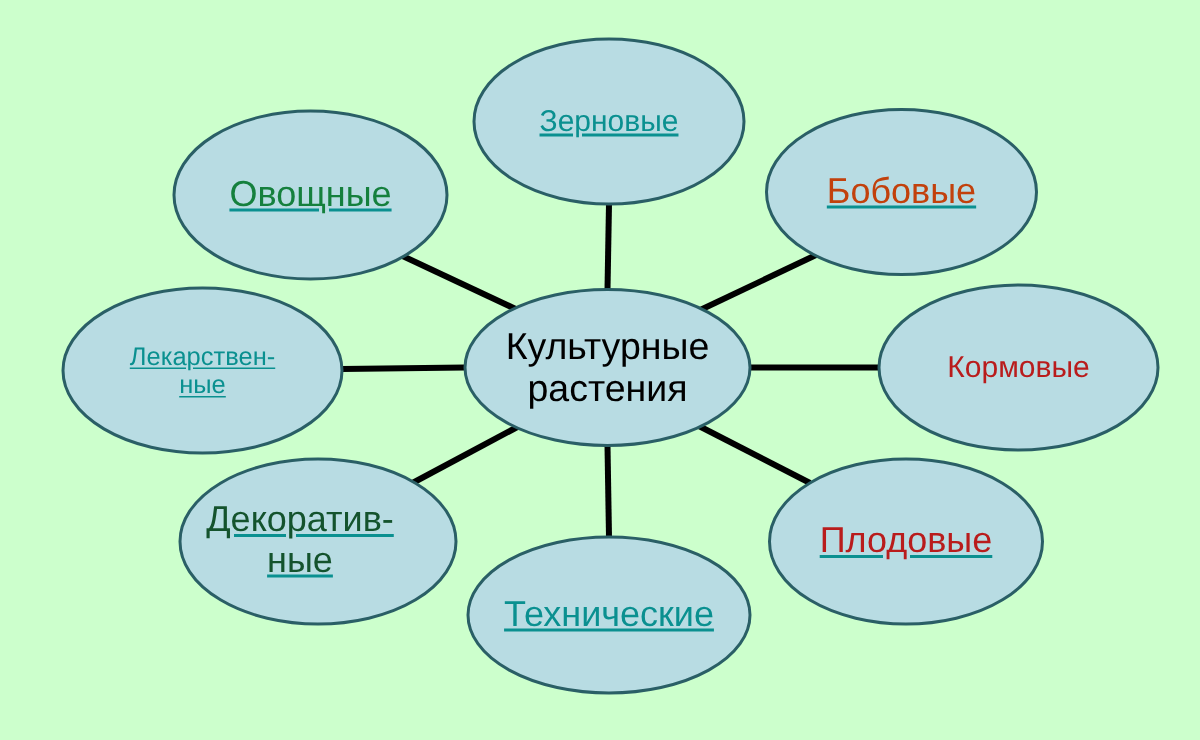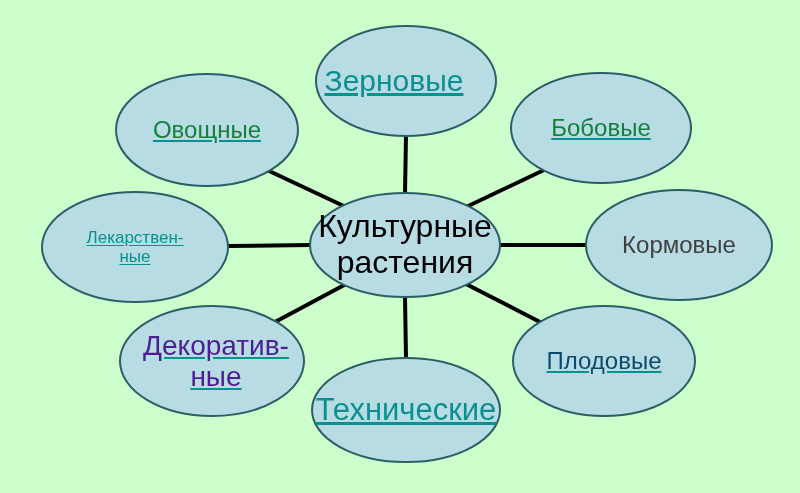--- a/index.html
+++ b/index.html
@@ -75,26 +75,26 @@
         <ellipse cx="207" cy="130" rx="91" ry="56" fill="#b8dce3" stroke="#2a5f66" stroke-width="2"></ellipse>
         <ellipse cx="601" cy="128" rx="90" ry="55" fill="#b8dce3" stroke="#2a5f66" stroke-width="2"></ellipse>
         <ellipse cx="135" cy="247" rx="93" ry="55" fill="#b8dce3" stroke="#2a5f66" stroke-width="2"></ellipse>
         <ellipse cx="679" cy="245" rx="93" ry="55" fill="#b8dce3" stroke="#2a5f66" stroke-width="2"></ellipse>
         <ellipse cx="212" cy="361" rx="92" ry="55" fill="#b8dce3" stroke="#2a5f66" stroke-width="2"></ellipse>
         <ellipse cx="604" cy="361" rx="91" ry="55" fill="#b8dce3" stroke="#2a5f66" stroke-width="2"></ellipse>
         <ellipse cx="406" cy="410" rx="94" ry="52" fill="#b8dce3" stroke="#2a5f66" stroke-width="2"></ellipse>
       </g>
   </svg>
   <div id="label-layer">
-      <div class="node-label center-node" style="left: 310px; top: 193px; width: 190px; height: 104px; font-size: 32px; color: rgb(0, 0, 0);">Культурные
+      <div class="node-label center-node" style="left: 310px; top: 193px; width: 190px; height: 104px; font-size: 25px; color: rgb(0, 0, 0);">Культурные
 растения</div>
-      <div class="node-label link-node" style="left: 304px; top: 26px; width: 180px; height: 110px; font-size: 30px; color: rgb(10, 144, 144); text-decoration: underline rgb(10, 144, 144);">Зерновые</div>
+      <div class="node-label link-node" style="left: 316px; top: 26px; width: 180px; height: 110px; font-size: 20px; color: rgb(10, 144, 144); text-decoration: underline rgb(10, 144, 144);">Зерновые</div>
       <div class="node-label link-node" style="left: 116px; top: 74px; width: 182px; height: 112px; font-size: 24px; color: #15803d; text-decoration: underline rgb(10, 144, 144);">Овощные</div>
-      <div class="node-label link-node" style="left: 511px; top: 73px; width: 180px; height: 110px; font-size: 24px; color: #15803d; text-decoration: underline rgb(10, 144, 144);">Бобовые</div>
+      <div class="node-label link-node" style="left: 511px; top: 73px; width: 180px; height: 110px; font-size: 24px; color: #c2410c; text-decoration: underline rgb(10, 144, 144);">Бобовые</div>
       <div class="node-label link-node" style="left: 42px; top: 192px; width: 186px; height: 110px; font-size: 17px; color: rgb(10, 144, 144); text-decoration: underline rgb(10, 144, 144);">Лекарствен-
 ные</div>
-      <div class="node-label plain-node" style="left: 586px; top: 190px; width: 186px; height: 110px; font-size: 24px; color: #404040;">Кормовые</div>
-      <div class="node-label link-node" style="left: 124px; top: 306px; width: 184px; height: 110px; font-size: 28px; color: #4c1d95; text-decoration: underline rgb(10, 144, 144);">Декоратив-
+      <div class="node-label plain-node" style="left: 586px; top: 190px; width: 186px; height: 110px; font-size: 20px; color: #b91c1c;">Кормовые</div>
+      <div class="node-label link-node" style="left: 108px; top: 306px; width: 184px; height: 110px; font-size: 24px; color: #14532d; text-decoration: underline rgb(10, 144, 144);">Декоратив-
 ные</div>
-      <div class="node-label link-node" style="left: 513px; top: 306px; width: 182px; height: 110px; font-size: 24px; color: #0c4a6e; text-decoration: underline rgb(10, 144, 144);">Плодовые</div>
-      <div class="node-label link-node" style="left: 312px; top: 358px; width: 188px; height: 104px; font-size: 31px; color: rgb(10, 144, 144); text-decoration: underline rgb(10, 144, 144);">Технические</div>
+      <div class="node-label link-node" style="left: 513px; top: 306px; width: 182px; height: 110px; font-size: 24px; color: #b91c1c; text-decoration: underline rgb(10, 144, 144);">Плодовые</div>
+      <div class="node-label link-node" style="left: 312px; top: 358px; width: 188px; height: 104px; font-size: 24px; color: rgb(10, 144, 144); text-decoration: underline rgb(10, 144, 144);">Технические</div>
     </div>
 </div>
 
 </body></html>

